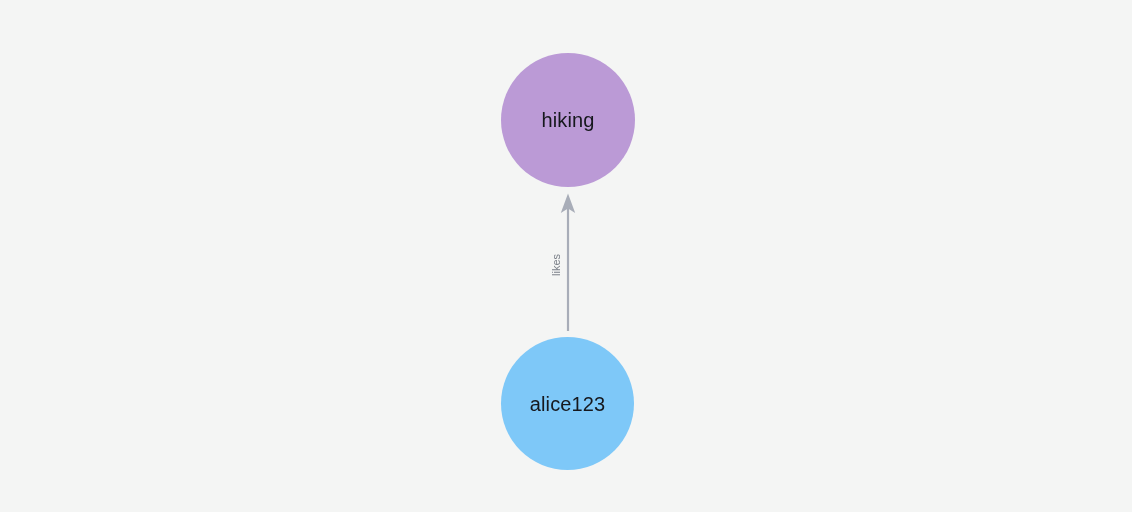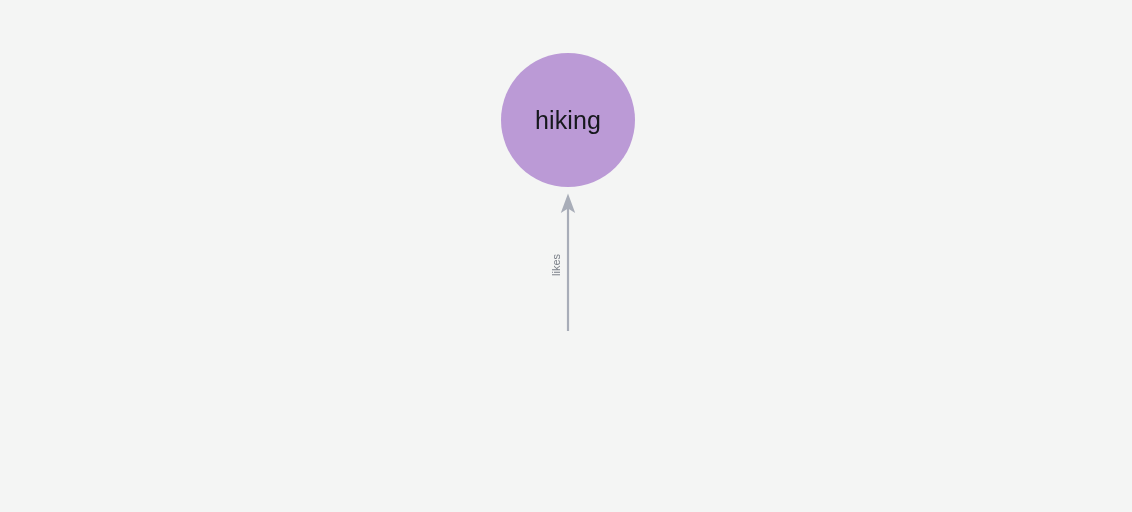--- a/index.html
+++ b/index.html
@@ -29,21 +29,21 @@
   .graph-node {
     position: absolute;
     border-radius: 50%;
     display: flex;
     align-items: center;
     justify-content: center;
     box-sizing: border-box;
   }
   .node-label {
     font-family: "Liberation Sans", sans-serif;
-    font-size: 25px;
+    font-size: 20px;
     font-weight: 400;
     color: #16181d;
     line-height: 1;
     letter-spacing: 0.1px;
     user-select: none;
     white-space: nowrap;
   }
   #node-hiking {
     left: 501px;
     top: 53px;
@@ -82,14 +82,17 @@
       <polygon points="568,193.5 575.2,213 568,208.5 560.8,213" fill="#a8adb8"></polygon>
     </g>
   </svg>
 
   <div id="edge-label-likes">likes</div>
 
   <div class="graph-node" id="node-hiking">
     <span class="node-label">hiking</span>
   </div>
 
+  <div class="graph-node" id="node-alice123">
+    <span class="node-label">alice123</span>
+  </div>
 
 </div>
 
 </body></html>

